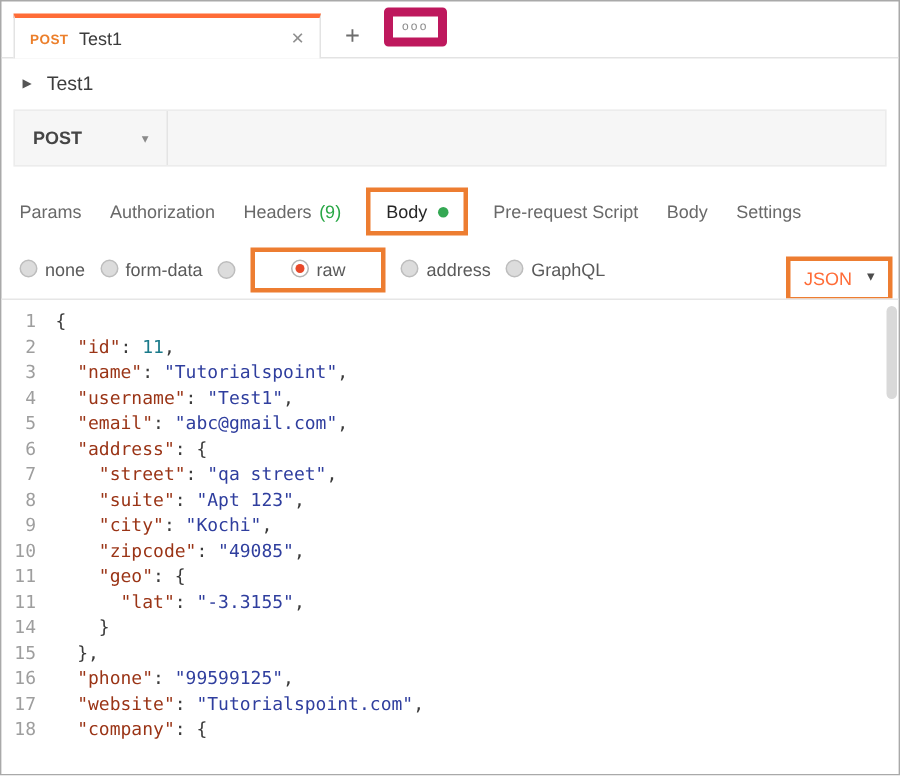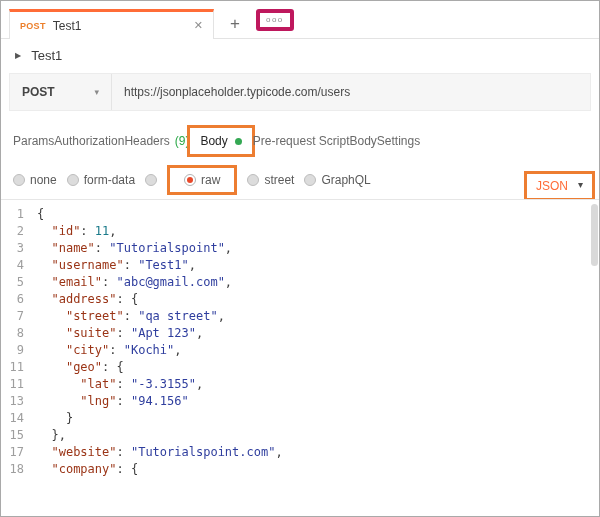--- a/index.html
+++ b/index.html
@@ -28,21 +28,21 @@
     width:205px;height:30px;display:flex;align-items:center;gap:7px;padding:0 10px;
     background:#fff;border:1px solid #e3e3e3;border-bottom:none;border-top:3px solid var(--accent-orange);
     margin-bottom:-1px;z-index:2;position:relative;
   }
   .tab-method{font-size:9px;font-weight:700;color:var(--method-post-orange);letter-spacing:.3px;}
   .tab-title{font-size:12px;color:#3c3c3c;}
   .tab-close{margin-left:auto;font-size:11px;color:#8f8f8f;cursor:pointer;}
   .tab-plus{margin:0 0 6px 16px;font-size:17px;line-height:1;color:#6d6d6d;cursor:pointer;}
   .tab-more{
     margin:0 0 7px 16px;font-size:8px;letter-spacing:1.5px;color:#8d8d8d;
-    border:4px solid #be185d;border-radius:3px;padding:2px 6px 3px;cursor:pointer;
+    border:6px solid #be185d;border-radius:3px;padding:2px 6px 3px;cursor:pointer;
   }
 
   
   .title-row{height:32px;flex:none;display:flex;align-items:center;gap:10px;padding-left:14px;}
   .expander{font-size:8px;color:#555;}
   .req-title{font-size:13px;color:#3d3d3d;}
 
   
   .url-row{
     height:38px;flex:none;margin:2px 8px 10px;background:#f6f6f6;border:1px solid #ececec;
@@ -51,35 +51,35 @@
   .method-select{
     width:102px;flex:none;height:100%;display:flex;align-items:center;justify-content:space-between;
     padding:0 12px;cursor:pointer;border-right:1px solid #e4e4e4;
   }
   .method-select .m-label{font-size:12px;font-weight:600;color:#454545;}
   .caret{font-size:9px;color:#8a8a8a;}
   .caret.dark{color:#4c4c4c;font-size:10px;}
   .url-input{flex:1;font-size:12px;color:#4a4a4a;padding:0 12px;white-space:nowrap;overflow:hidden;}
 
   
-  .tabs-row{height:40px;flex:none;display:flex;align-items:center;padding:0 12px;}
+  .tabs-row{height:40px;flex:none;display:flex;align-items:center;gap:19px;padding:0 12px;}
   .req-tab{display:flex;align-items:center;gap:5px;font-size:12px;color:#696969;cursor:pointer;white-space:nowrap;}
   .req-tab.active{color:#262626;font-weight:500;}
   .req-tab.annotate{border:3px solid var(--annotation-orange);padding:6px 10px;margin:-9px -2px;}
   .tab-count{color:var(--headers-count-green);}
   .green-dot{width:7px;height:7px;border-radius:50%;background:var(--green-dot);margin-left:2px;flex:none;}
 
   
   .body-type-row{height:38px;flex:none;display:flex;align-items:center;padding:0 4px 0 12px;}
   .body-options{display:flex;align-items:center;gap:10px;}
-  .body-option{display:flex;align-items:center;gap:5px;font-size:12px;color:#5a5a5a;cursor:pointer;white-space:nowrap;}
+  .body-option{display:flex;align-items:flex-start;gap:5px;font-size:12px;color:#5a5a5a;cursor:pointer;white-space:nowrap;}
   .radio{width:12px;height:12px;border-radius:50%;background:#dcdcdc;border:1px solid #bdbdbd;flex:none;position:relative;}
   .body-option.selected .radio{background:#fff;border-color:#b3b3b3;}
   .body-option.selected .radio::after{content:"";position:absolute;inset:2px;border-radius:50%;background:var(--radio-selected-red);}
-  .body-option.annotate{border:3px solid var(--annotation-orange);padding:5px 14px;margin:-8px 0;}
+  .body-option.annotate{border:3px solid var(--annotation-orange);padding:5px 24px;margin:-8px 0;}
   .lang-box{
     margin-left:auto;border:3px solid var(--annotation-orange);padding:5px 9px;
     display:flex;align-items:flex-start;gap:10px;margin-top:12px;
   }
   .lang-value{font-size:12px;color:var(--accent-orange);cursor:pointer;}
 
   
   .editor{flex:1;border-top:1px solid #e6e6e6;position:relative;overflow:hidden;background:#fff;padding-top:6px;}
   .code-line{display:flex;font-family:"DejaVu Sans Mono",monospace;font-size:12px;line-height:17px;}
   .line-number{width:36px;flex:none;text-align:right;padding-right:13px;color:var(--line-number-gray);user-select:none;}
@@ -108,21 +108,20 @@
   <div class="title-row">
     <span class="expander">▶</span>
     <span class="req-title">Test1</span>
   </div>
 
   <div class="url-row">
     <div class="method-select">
       <span class="m-label">POST</span>
       <span class="caret">▾</span>
     </div>
-    <div class="url-input">https://jsonplaceholder.typicode.com/users</div>
   </div>
 
   <div class="tabs-row">
       <div class="req-tab">
         <span>Params</span>
       </div>
       <div class="req-tab">
         <span>Authorization</span>
       </div>
       <div class="req-tab">
@@ -156,21 +155,21 @@
         </div>
         <div class="body-option">
           <span class="radio"></span>
         </div>
         <div class="body-option selected annotate">
           <span class="radio"></span>
           <span>raw</span>
         </div>
         <div class="body-option">
           <span class="radio"></span>
-          <span>street</span>
+          <span>address</span>
         </div>
         <div class="body-option">
           <span class="radio"></span>
           <span>GraphQL</span>
         </div>
       </div>
     <div class="lang-box">
       <span class="lang-value">JSON</span>
       <span class="caret dark">▾</span>
     </div>
@@ -208,40 +207,44 @@
         </div>
         <div class="code-line">
           <span class="line-number">8</span>
           <span class="code-text"><span class="tk-p">    </span><span class="tk-k">"suite"</span><span class="tk-p">: </span><span class="tk-s">"Apt 123"</span><span class="tk-p">,</span></span>
         </div>
         <div class="code-line">
           <span class="line-number">9</span>
           <span class="code-text"><span class="tk-p">    </span><span class="tk-k">"city"</span><span class="tk-p">: </span><span class="tk-s">"Kochi"</span><span class="tk-p">,</span></span>
         </div>
         <div class="code-line">
+          <span class="line-number">10</span>
+          <span class="code-text"><span class="tk-p">    </span><span class="tk-k">"zipcode"</span><span class="tk-p">: </span><span class="tk-s">"49085"</span><span class="tk-p">,</span></span>
+        </div>
+        <div class="code-line">
           <span class="line-number">11</span>
           <span class="code-text"><span class="tk-p">    </span><span class="tk-k">"geo"</span><span class="tk-p">: {</span></span>
         </div>
         <div class="code-line">
           <span class="line-number">11</span>
           <span class="code-text"><span class="tk-p">      </span><span class="tk-k">"lat"</span><span class="tk-p">: </span><span class="tk-s">"-3.3155"</span><span class="tk-p">,</span></span>
         </div>
         <div class="code-line">
-          <span class="line-number">13</span>
-          <span class="code-text"><span class="tk-p">      </span><span class="tk-k">"lng"</span><span class="tk-p">: </span><span class="tk-s">"94.156"</span></span>
-        </div>
-        <div class="code-line">
           <span class="line-number">14</span>
           <span class="code-text"><span class="tk-p">    }</span></span>
         </div>
         <div class="code-line">
           <span class="line-number">15</span>
           <span class="code-text"><span class="tk-p">  },</span></span>
         </div>
         <div class="code-line">
+          <span class="line-number">16</span>
+          <span class="code-text"><span class="tk-p">  </span><span class="tk-k">"phone"</span><span class="tk-p">: </span><span class="tk-s">"99599125"</span><span class="tk-p">,</span></span>
+        </div>
+        <div class="code-line">
           <span class="line-number">17</span>
           <span class="code-text"><span class="tk-p">  </span><span class="tk-k">"website"</span><span class="tk-p">: </span><span class="tk-s">"Tutorialspoint.com"</span><span class="tk-p">,</span></span>
         </div>
         <div class="code-line">
           <span class="line-number">18</span>
           <span class="code-text"><span class="tk-p">  </span><span class="tk-k">"company"</span><span class="tk-p">: {</span></span>
         </div>
       </div>
     <div class="scrollbar-thumb"></div>
   </div>

